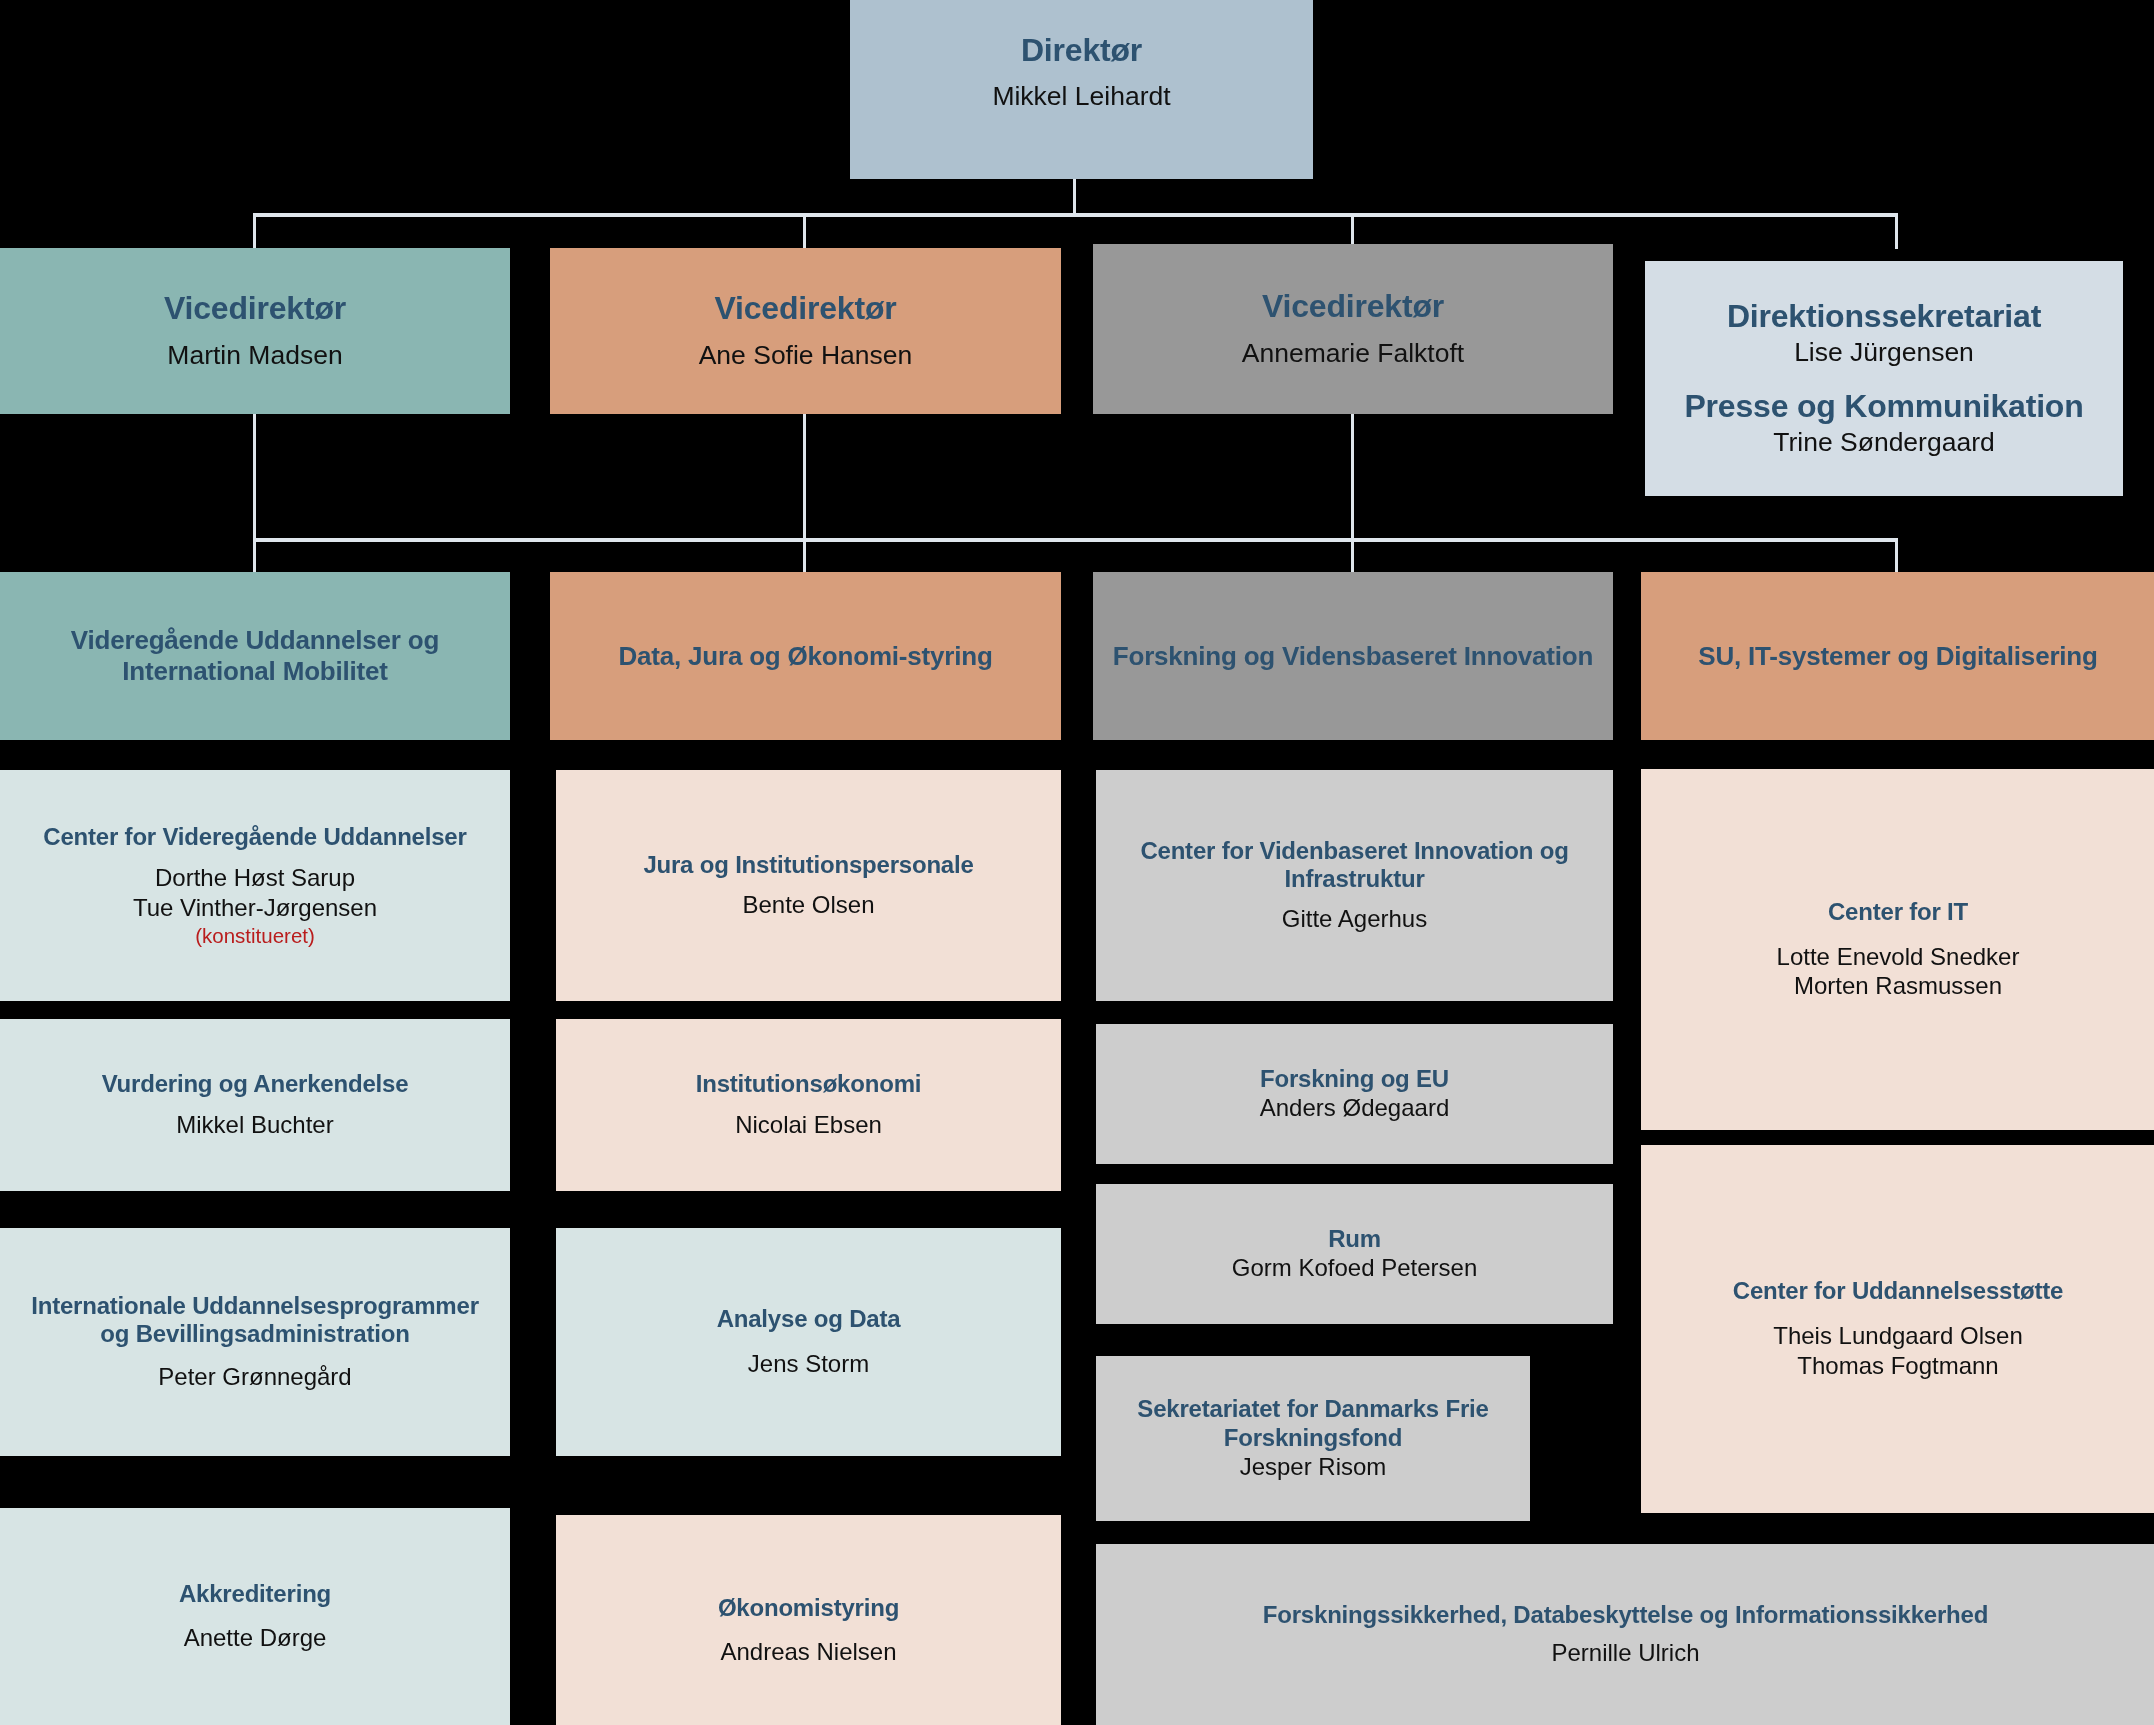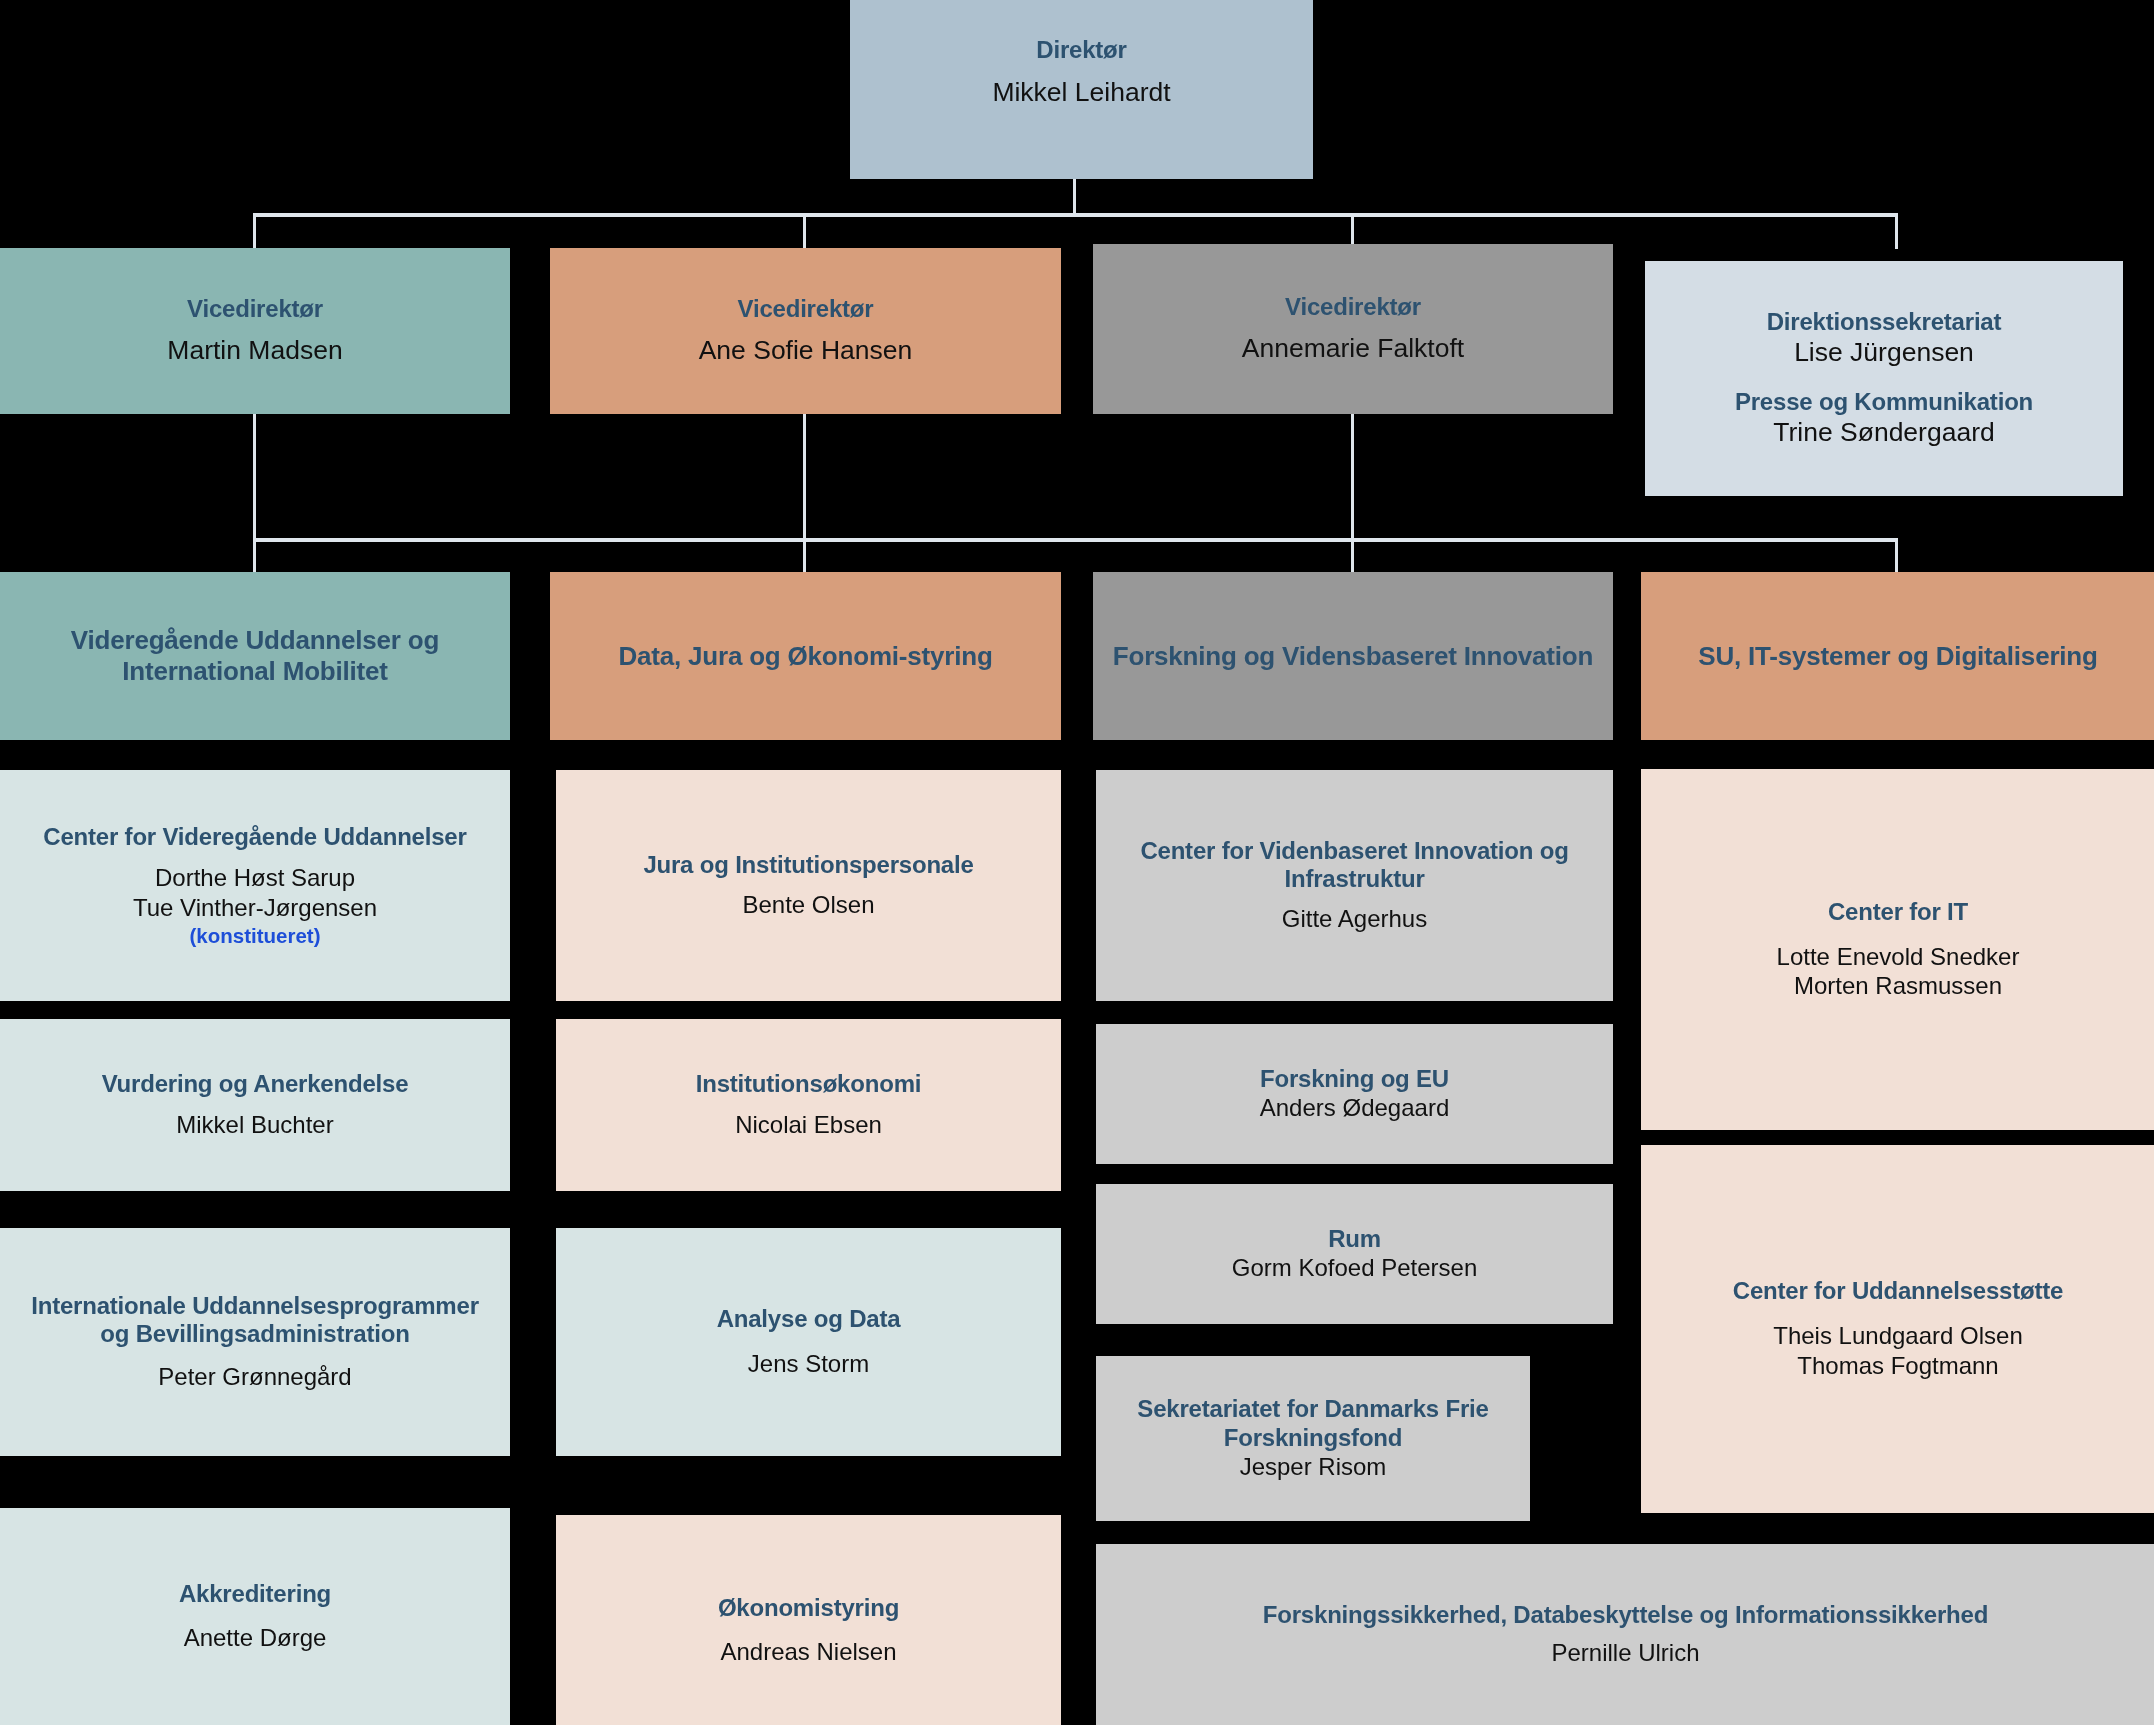--- a/index.html
+++ b/index.html
@@ -11,34 +11,34 @@
   .node{
     position:absolute;box-sizing:border-box;
     display:flex;flex-direction:column;align-items:center;justify-content:center;
     text-align:center;padding:8.6px 15.4px;
   }
   .title{
     font-weight:bold;color:#2d5270;line-height:1.18;
     letter-spacing:-0.2px;
   }
   .person{color:#111;line-height:1.24;font-weight:400;}
-  .sub{color:#1d4ed8;line-height:1.24;font-weight:700;}
+  .sub{color:#b91c1c;line-height:1.24;font-weight:400;}
 
   
   .c-director  {background:#aec1cf;}
   .c-teal      {background:#8ab6b2;}
   .c-peach     {background:#d79e7c;}
   .c-grey      {background:#989898;}
   .c-bluegrey  {background:#d4dde5;}
   .c-mint      {background:#d7e4e4;}
   .c-palepeach {background:#f2e0d6;}
   .c-lightgrey {background:#cdcdcd;}
 
   
-  .t-lg .title{font-size:24px;}
+  .t-lg .title{font-size:32px;}
   .t-lg .person{font-size:26.5px;}
   .t-md .title{font-size:26px;}
   .t-sm .title{font-size:24px;}
   .t-sm .person{font-size:24px;}
   .t-sm .sub{font-size:20.5px;}
   .gapv{height:11px;}
 
   .conn{position:absolute;background:#dfe6ec;}
   .vline{width:3.4px;}
   .hline{height:3.4px;}

